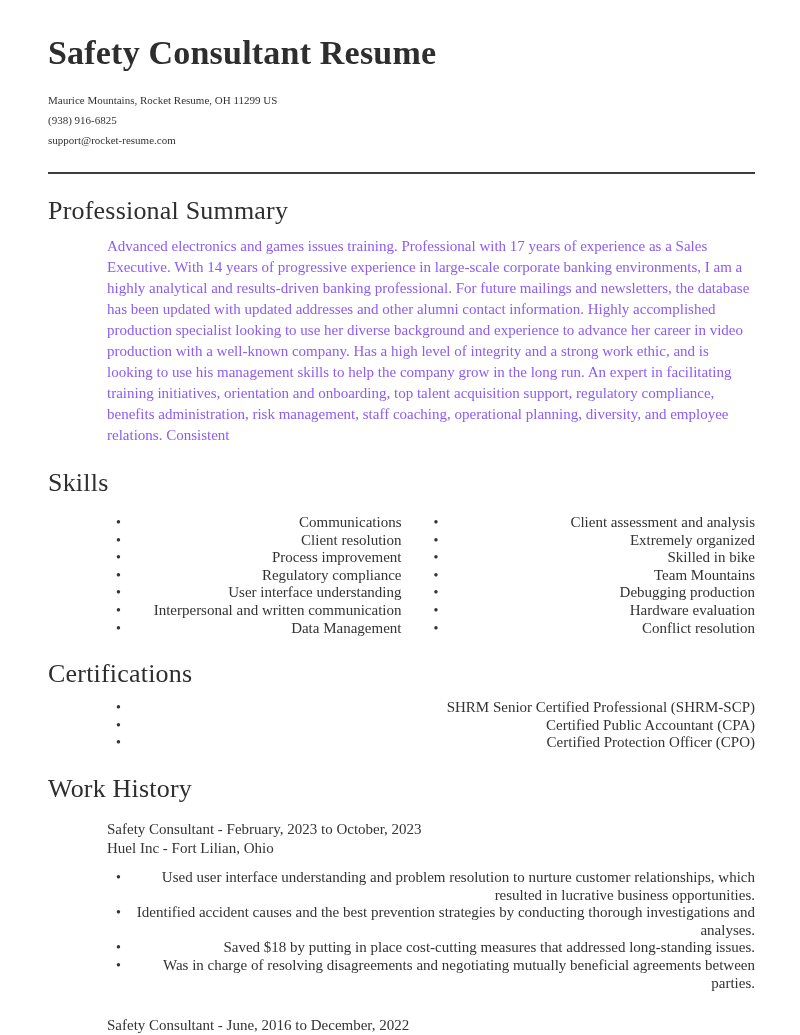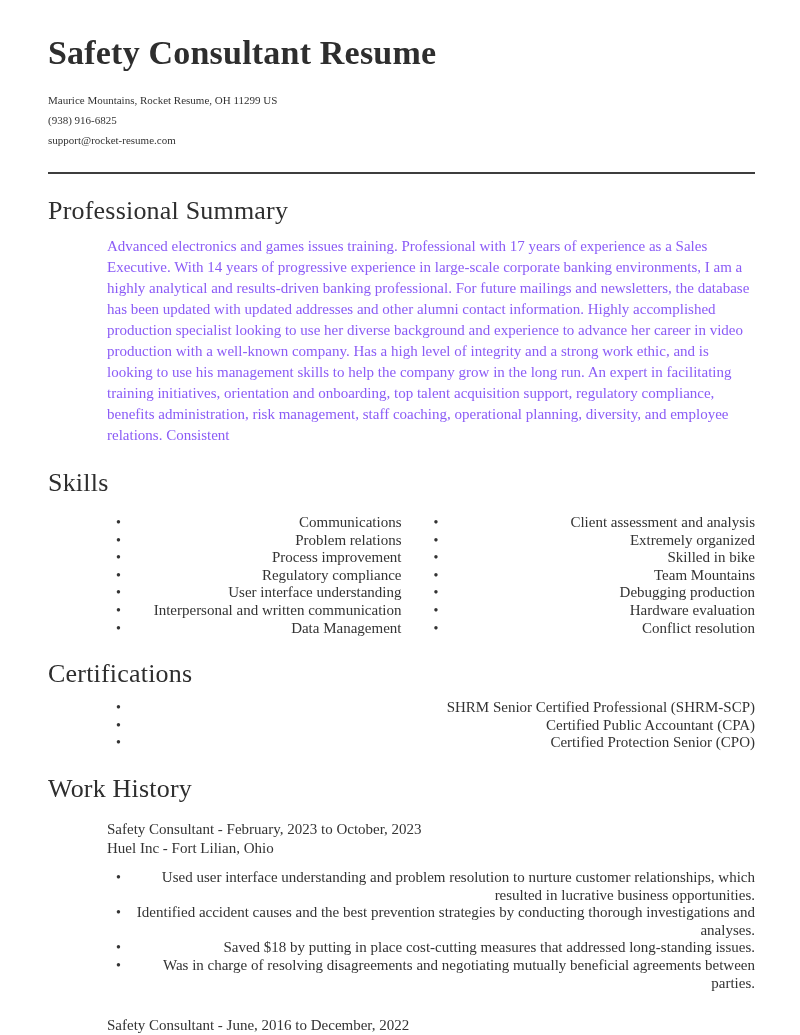--- a/index.html
+++ b/index.html
@@ -113,21 +113,21 @@
     <h2 class="section-heading">Professional Summary</h2>
     <p class="summary-text">Advanced electronics and games issues training. Professional with 17 years of experience as a Sales Executive. With 14 years of progressive experience in large-scale corporate banking environments, I am a highly analytical and results-driven banking professional. For future mailings and newsletters, the database has been updated with updated addresses and other alumni contact information. Highly accomplished production specialist looking to use her diverse background and experience to advance her career in video production with a well-known company. Has a high level of integrity and a strong work ethic, and is looking to use his management skills to help the company grow in the long run. An expert in facilitating training initiatives, orientation and onboarding, top talent acquisition support, regulatory compliance, benefits administration, risk management, staff coaching, operational planning, diversity, and employee relations. Consistent</p>
   </section>
 
   <section>
     <h2 class="section-heading">Skills</h2>
     <div class="skills-columns">
       <div class="skills-col left">
         <ul class="bullet-list">
           <li>Communications</li>
-          <li>Problem relations</li>
+          <li>Client resolution</li>
           <li>Process improvement</li>
           <li>Regulatory compliance</li>
           <li>User interface understanding</li>
           <li>Interpersonal and written communication</li>
           <li>Data Management</li>
         </ul>
       </div>
       <div class="skills-col right">
         <ul class="bullet-list">
           <li>Client assessment and analysis</li>
@@ -140,21 +140,21 @@
         </ul>
       </div>
     </div>
   </section>
 
   <section>
     <h2 class="section-heading">Certifications</h2>
     <ul class="bullet-list">
       <li>SHRM Senior Certified Professional (SHRM-SCP)</li>
       <li>Certified Public Accountant (CPA)</li>
-      <li>Certified Protection Senior (CPO)</li>
+      <li>Certified Protection Officer (CPO)</li>
     </ul>
   </section>
 
   <section>
     <h2 class="section-heading">Work History</h2>
 
     <div class="job">
       <div class="job-header">
         <div>Safety Consultant - February, 2023 to October, 2023</div>
         <div>Huel Inc - Fort Lilian, Ohio</div>

